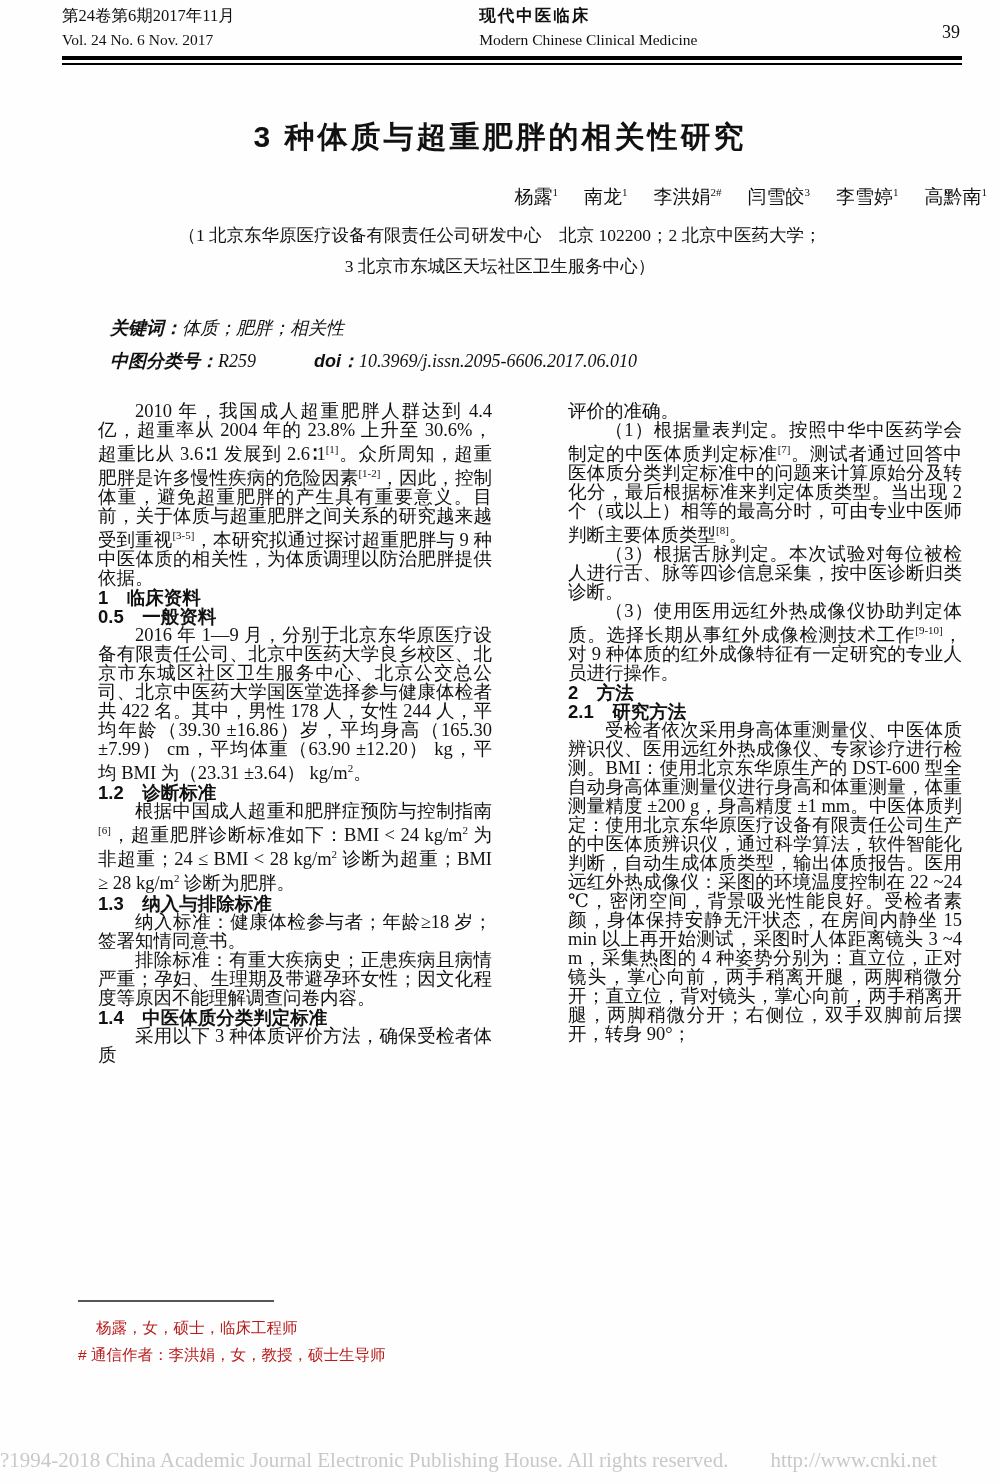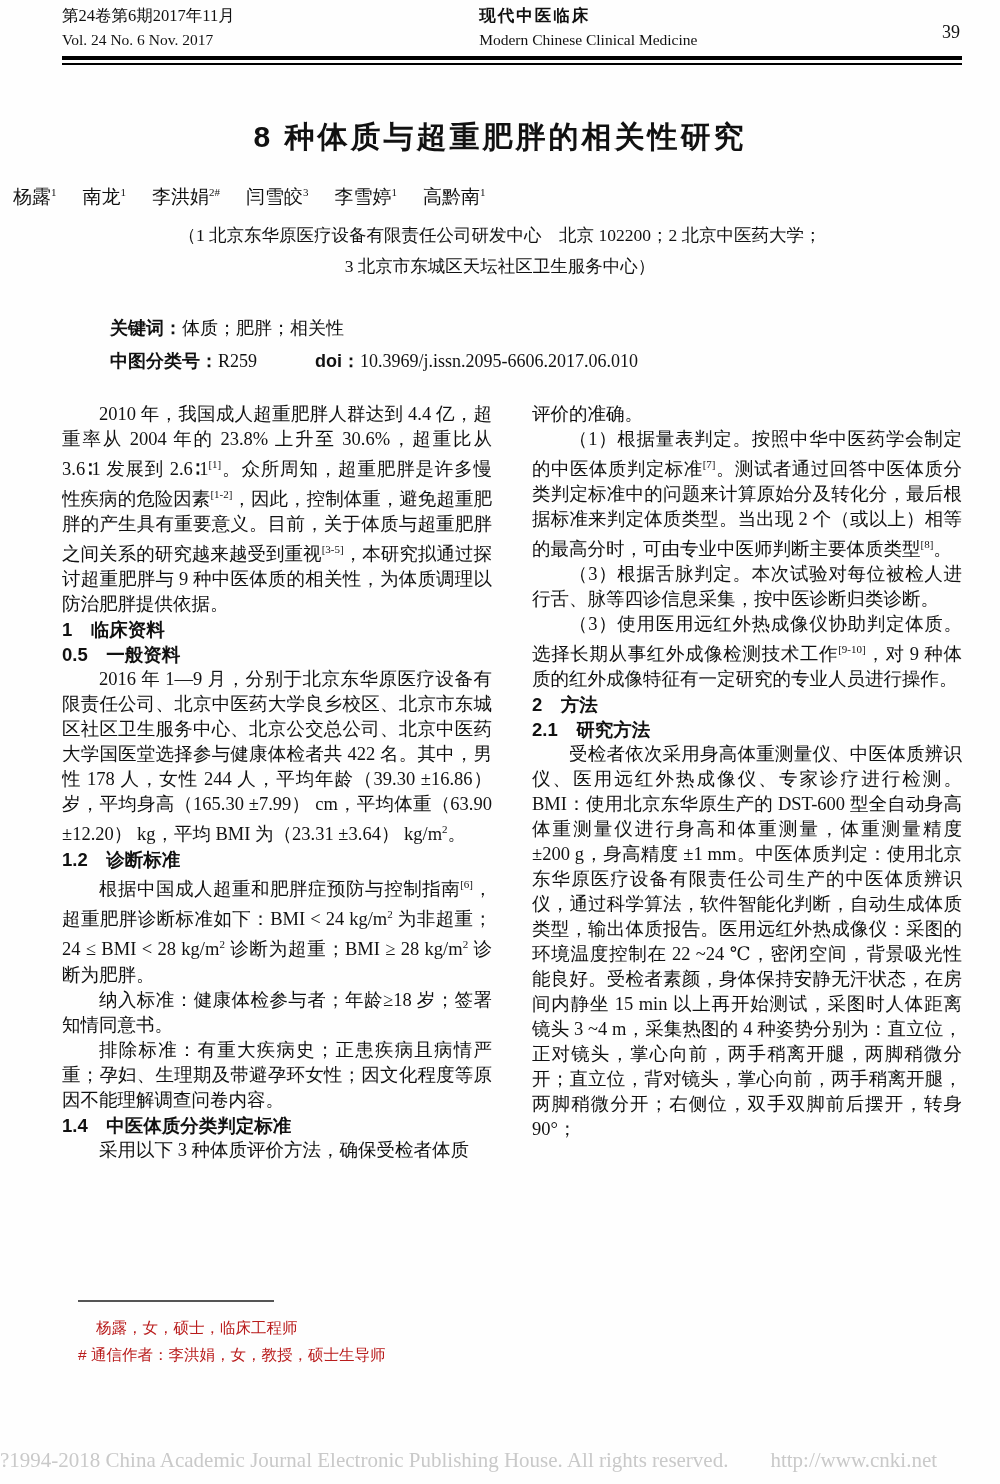--- a/index.html
+++ b/index.html
@@ -26,32 +26,32 @@
   .rule-thick { height:4px; background:#000; }
   .rule-thin  { height:1.5px; background:#000; margin-top:3px; }
   
   .article-title {
     margin:52px 0 0 0;
     text-align:center;
     font-family:"Liberation Sans","DejaVu Sans",sans-serif;
     font-weight:bold;
     font-size:30px; letter-spacing:3px;
   }
-  .authors { margin-top:26px; text-align:left; font-size:19px; }
+  .authors { margin-top:26px; text-align:right; font-size:19px;margin-left:44px; }
   .authors .author { margin:0 13px; }
   .authors sup { font-size:11px; }
   .affil { text-align:center; font-size:17.5px; line-height:31px; }
   .affil-first { margin-top:10px; }
   
-  .meta { margin:30px 62px 0 62px; padding-left:48px; font-size:18px; line-height:33px; }
+  .meta { margin:30px 62px 0 62px; padding-left:48px; font-size:18px; line-height:33px;font-style:italic; }
   .meta-label { font-family:"Liberation Sans","DejaVu Sans",sans-serif; font-weight:bold; }
   .doi-label { margin-left:58px; }
   
   .columns { display:flex; gap:40px; margin:24px 38px 0 62px; height:920px; overflow:hidden; }
-  .col { width:430px; font-size:18.5px; line-height:25px; text-align:justify; }
+  .col { width:430px; font-size:18.5px; line-height:19px; text-align:justify;margin-left:36px; }
   .col .para { margin:0; text-indent:2em; }
   .col .noind { text-indent:0; }
   .col .heading {
     margin:0; text-indent:0;
     font-family:"Liberation Sans","DejaVu Sans",sans-serif;
     font-weight:bold;
   }
   .col sup { font-size:11px; }
   
   .footnote {
@@ -84,21 +84,21 @@
       <div class="hdr-en">Modern Chinese Clinical Medicine</div>
     </div>
     <div class="page-number">39</div>
   </div>
 
   <div class="rule-wrap">
     <div class="rule-thick"></div>
     <div class="rule-thin"></div>
   </div>
 
-  <h1 class="article-title">8 种体质与超重肥胖的相关性研究</h1>
+  <h1 class="article-title">3 种体质与超重肥胖的相关性研究</h1>
 
   <div class="authors" id="authors"><span class="author">杨露<sup>1</sup></span><span class="author">南龙<sup>1</sup></span><span class="author">李洪娟<sup>2#</sup></span><span class="author">闫雪皎<sup>3</sup></span><span class="author">李雪婷<sup>1</sup></span><span class="author">高黔南<sup>1</sup></span></div>
 
   <div class="affil affil-first">（1 北京东华原医疗设备有限责任公司研发中心　北京 102200；2 北京中医药大学；</div>
   <div class="affil">3 北京市东城区天坛社区卫生服务中心）</div>
 
   <div class="meta">
     <div>
       <span class="meta-label">关键词：</span><span>体质；肥胖；相关性</span>
     </div>
@@ -108,20 +108,21 @@
   </div>
 
   <div class="columns">
     <div class="col" id="col-left">
         <div class="para">2010 年，我国成人超重肥胖人群达到 4.4 亿，超重率从 2004 年的 23.8% 上升至 30.6%，超重比从 3.6∶1 发展到 2.6∶1<sup>[1]</sup>。众所周知，超重肥胖是许多慢性疾病的危险因素<sup>[1-2]</sup>，因此，控制体重，避免超重肥胖的产生具有重要意义。目前，关于体质与超重肥胖之间关系的研究越来越受到重视<sup>[3-5]</sup>，本研究拟通过探讨超重肥胖与 9 种中医体质的相关性，为体质调理以防治肥胖提供依据。</div>
         <div class="heading">1　临床资料</div>
         <div class="heading">0.5　一般资料</div>
         <div class="para">2016 年 1—9 月，分别于北京东华原医疗设备有限责任公司、北京中医药大学良乡校区、北京市东城区社区卫生服务中心、北京公交总公司、北京中医药大学国医堂选择参与健康体检者共 422 名。其中，男性 178 人，女性 244 人，平均年龄（39.30 ±16.86）岁，平均身高（165.30 ±7.99） cm，平均体重（63.90 ±12.20） kg，平均 BMI 为（23.31 ±3.64） kg/m<sup>2</sup>。</div>
         <div class="heading">1.2　诊断标准</div>
         <div class="para">根据中国成人超重和肥胖症预防与控制指南<sup>[6]</sup>，超重肥胖诊断标准如下：BMI &lt; 24 kg/m<sup>2</sup> 为非超重；24 ≤ BMI &lt; 28 kg/m<sup>2</sup> 诊断为超重；BMI ≥ 28 kg/m<sup>2</sup> 诊断为肥胖。</div>
+        <div class="heading">1.3　纳入与排除标准</div>
         <div class="para">纳入标准：健康体检参与者；年龄≥18 岁；签署知情同意书。</div>
         <div class="para">排除标准：有重大疾病史；正患疾病且病情严重；孕妇、生理期及带避孕环女性；因文化程度等原因不能理解调查问卷内容。</div>
         <div class="heading">1.4　中医体质分类判定标准</div>
         <div class="para">采用以下 3 种体质评价方法，确保受检者体质</div>
       </div>
     <div class="col" id="col-right">
         <div class="para noind">评价的准确。</div>
         <div class="para">（1）根据量表判定。按照中华中医药学会制定的中医体质判定标准<sup>[7]</sup>。测试者通过回答中医体质分类判定标准中的问题来计算原始分及转化分，最后根据标准来判定体质类型。当出现 2 个（或以上）相等的最高分时，可由专业中医师判断主要体质类型<sup>[8]</sup>。</div>
         <div class="para">（3）根据舌脉判定。本次试验对每位被检人进行舌、脉等四诊信息采集，按中医诊断归类诊断。</div>
         <div class="para">（3）使用医用远红外热成像仪协助判定体质。选择长期从事红外成像检测技术工作<sup>[9-10]</sup>，对 9 种体质的红外成像特征有一定研究的专业人员进行操作。</div>

